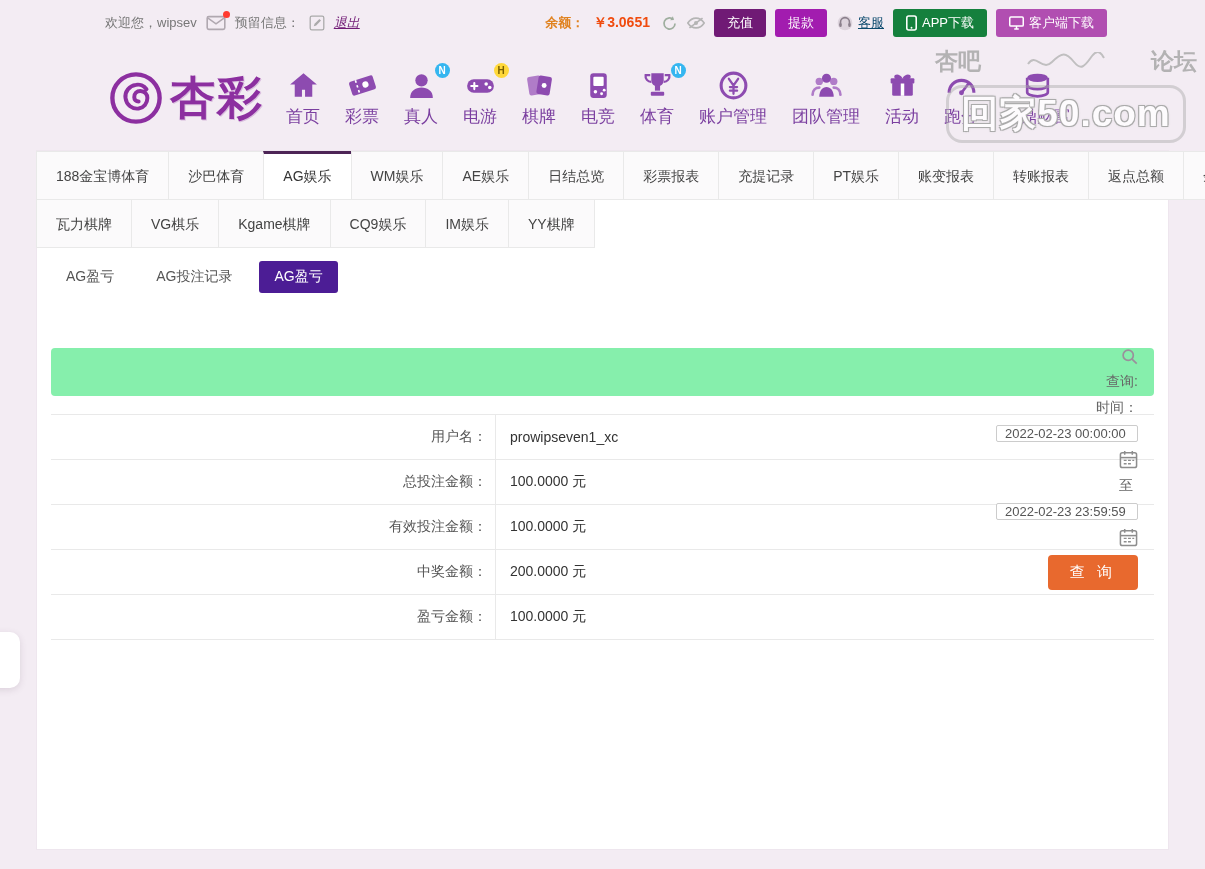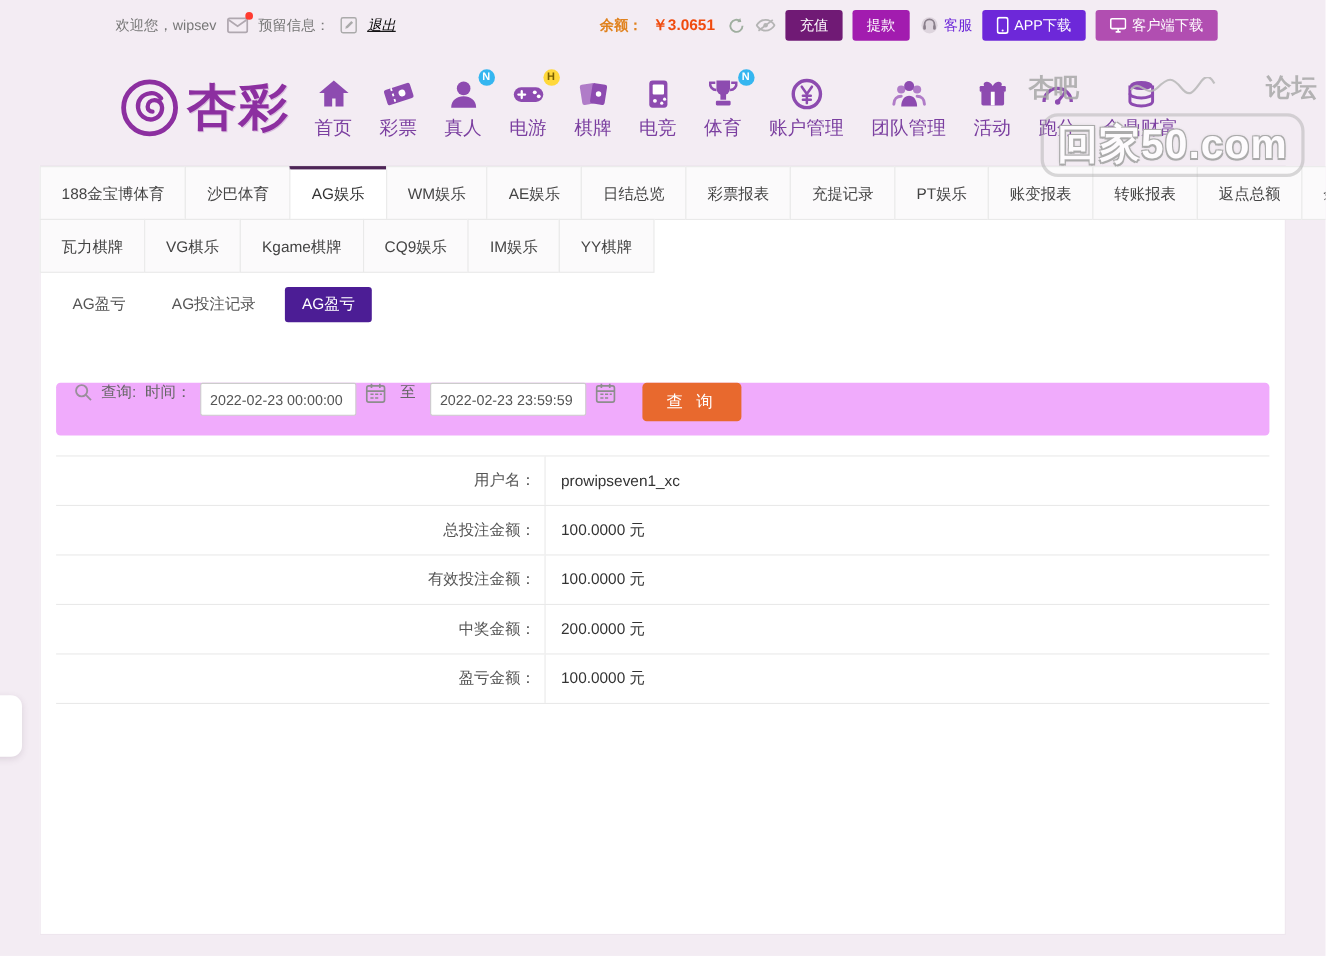--- a/index.html
+++ b/index.html
@@ -10,57 +10,57 @@
     position:relative;
     overflow:hidden;
     color:#555;
   }
   
   .topbar { height:46px; }
   .topbar-inner { height:100%; display:flex; align-items:center; gap:9px; padding:0 98px 0 105px; font-size:13px; color:#777; }
   .spacer { flex:1; }
   .icon { display:inline-flex; align-items:center; position:relative; }
   .mail .dot { position:absolute; top:-4px; right:-4px; width:7px; height:7px; border-radius:50%; background:#ff3b30; }
-  .logout { color:#000000; text-decoration:underline; font-style:italic; cursor:pointer; }
+  .logout { color:#701a75; text-decoration:underline; font-style:italic; cursor:pointer; }
   .balance-label { color:#e0821e; font-weight:bold; }
   .balance-value { color:#f04b0e; font-weight:bold; font-size:14px; margin-right:2px; }
   .pill { border:none; color:#fff; font-size:13px; padding:5px 13px; border-radius:3px; cursor:pointer; display:inline-flex; align-items:center; gap:5px; font-family:inherit; }
   .pill-deposit { background:#701a75; }
   .pill-withdraw { background:#a21caf;font-family:Liberation Mono, monospace; }
-  .pill-app { background:#6d28d9; }
+  .pill-app { background:#15803d; }
   .pill-client { background:#b14eb1; }
-  .service { display:inline-flex; align-items:center; gap:4px; color:#6d28d9; cursor:pointer; }
+  .service { display:inline-flex; align-items:center; gap:4px; color:#0c4a6e; cursor:pointer;text-decoration:underline; }
   
   .header { height:104px; display:flex; align-items:center; padding:0 96px 0 108px; position:relative; }
   .logo { display:flex; align-items:center; gap:6px; margin-right:22px; cursor:pointer; }
   .logo-text { font-size:45px; font-weight:900; color:#8c2fa0; letter-spacing:2px; text-shadow:1px 1px 0 rgba(140,47,160,.25); }
   .nav { display:flex; align-items:flex-end; gap:25px; }
   .nav-item { display:flex; flex-direction:column; align-items:center; gap:3px; color:#7b3fa0; font-size:17px; cursor:pointer; white-space:nowrap; }
   .nav-icon { position:relative; height:33px; }
   .nav-icon svg { width:33px; height:33px; display:block; }
   .badge { position:absolute; top:-6px; right:-12px; min-width:15px; height:15px; border-radius:8px; font-size:10px; font-weight:bold; display:flex; align-items:center; justify-content:center; padding:0 3px; }
   .badge-n { background:#35b6f0; color:#fff; }
   .badge-h { background:#ffd83a; color:#7a6000; }
   
-  .watermark { position:absolute; top:18px; right:4px; width:270px; text-align:center; pointer-events:none; z-index:20; }
+  .watermark { position:absolute; top:0; right:4px; width:270px; text-align:center; pointer-events:none; z-index:20; }
   .wm-line1 { display:flex; align-items:center; justify-content:space-between; color:#a8a8a8; font-size:23px; font-weight:bold; opacity:.85; padding:0 4px; }
   .wm-line2 { margin-top:8px; display:inline-block; border:3px solid rgba(170,170,170,.45); border-radius:16px; padding:1px 12px; font-size:37px; font-weight:bold; color:#fdfbfd; letter-spacing:1px;
     text-shadow:1px 1px 0 #ababab,-1px -1px 0 #ababab,1px -1px 0 #ababab,-1px 1px 0 #ababab,0 0 3px #bbb; }
   
   .card { background:#fff; border:1px solid #eee6ee; margin:0 36px; height:700px; position:relative; }
   .tabs { }
   .tab-row { display:flex; }
   .tab-row.second { margin-top:-1px; }
   .tab { padding:0 19px; height:49px; line-height:49px; font-size:14px; color:#444; background:#fbfafb; border:1px solid #e9e9e9; margin-left:-1px; cursor:pointer; white-space:nowrap; }
   .tab.active { background:#fff; border-top:3px solid #4d2456; line-height:45px; color:#333; }
   .subtabs { padding:13px 0 0 14px; display:flex; align-items:center; }
   .subtab { font-size:14px; color:#555; padding:7px 15px; margin-right:12px; border-radius:3px; cursor:pointer; }
   .subtab.active { background:#4c1d95; color:#fff; }
   
-  .search-panel { margin:55px 14px 0; background:#f0abfc; border-radius:4px; height:48px; display:flex; align-items:flex-start; padding:0 16px; gap:8px; font-size:14px; color:#666; }
+  .search-panel { margin:55px 14px 0; background:#86efac; border-radius:4px; height:48px; display:flex; align-items:flex-end; padding:0 16px; gap:8px; font-size:14px; color:#666;flex-direction:column; }
   .time-input { width:142px; height:30px; border:1px solid #ccc; border-radius:2px; padding:0 8px; font-size:13px; color:#555; background:#fff; font-family:inherit; }
   .cal-btn { background:none; border:none; cursor:pointer; display:inline-flex; align-items:center; padding:0; }
   .to-label { margin:0 5px; }
   .search-btn { background:#e8692e; color:#fff; border:none; border-radius:4px; font-size:15px; padding:8px 22px; letter-spacing:4px; margin-left:16px; cursor:pointer; font-family:inherit; }
   
   .info-table { margin:18px 14px 0; border-top:1px solid #e9e9e9; }
   .info-row { display:flex; height:45px; border-bottom:1px solid #e9e9e9; font-size:14px; }
   .info-label { width:445px; display:flex; align-items:center; justify-content:flex-end; padding-right:8px; color:#555; border-right:1px solid #e9e9e9; }
   .info-value { display:flex; align-items:center; padding-left:14px; color:#333; }
   

